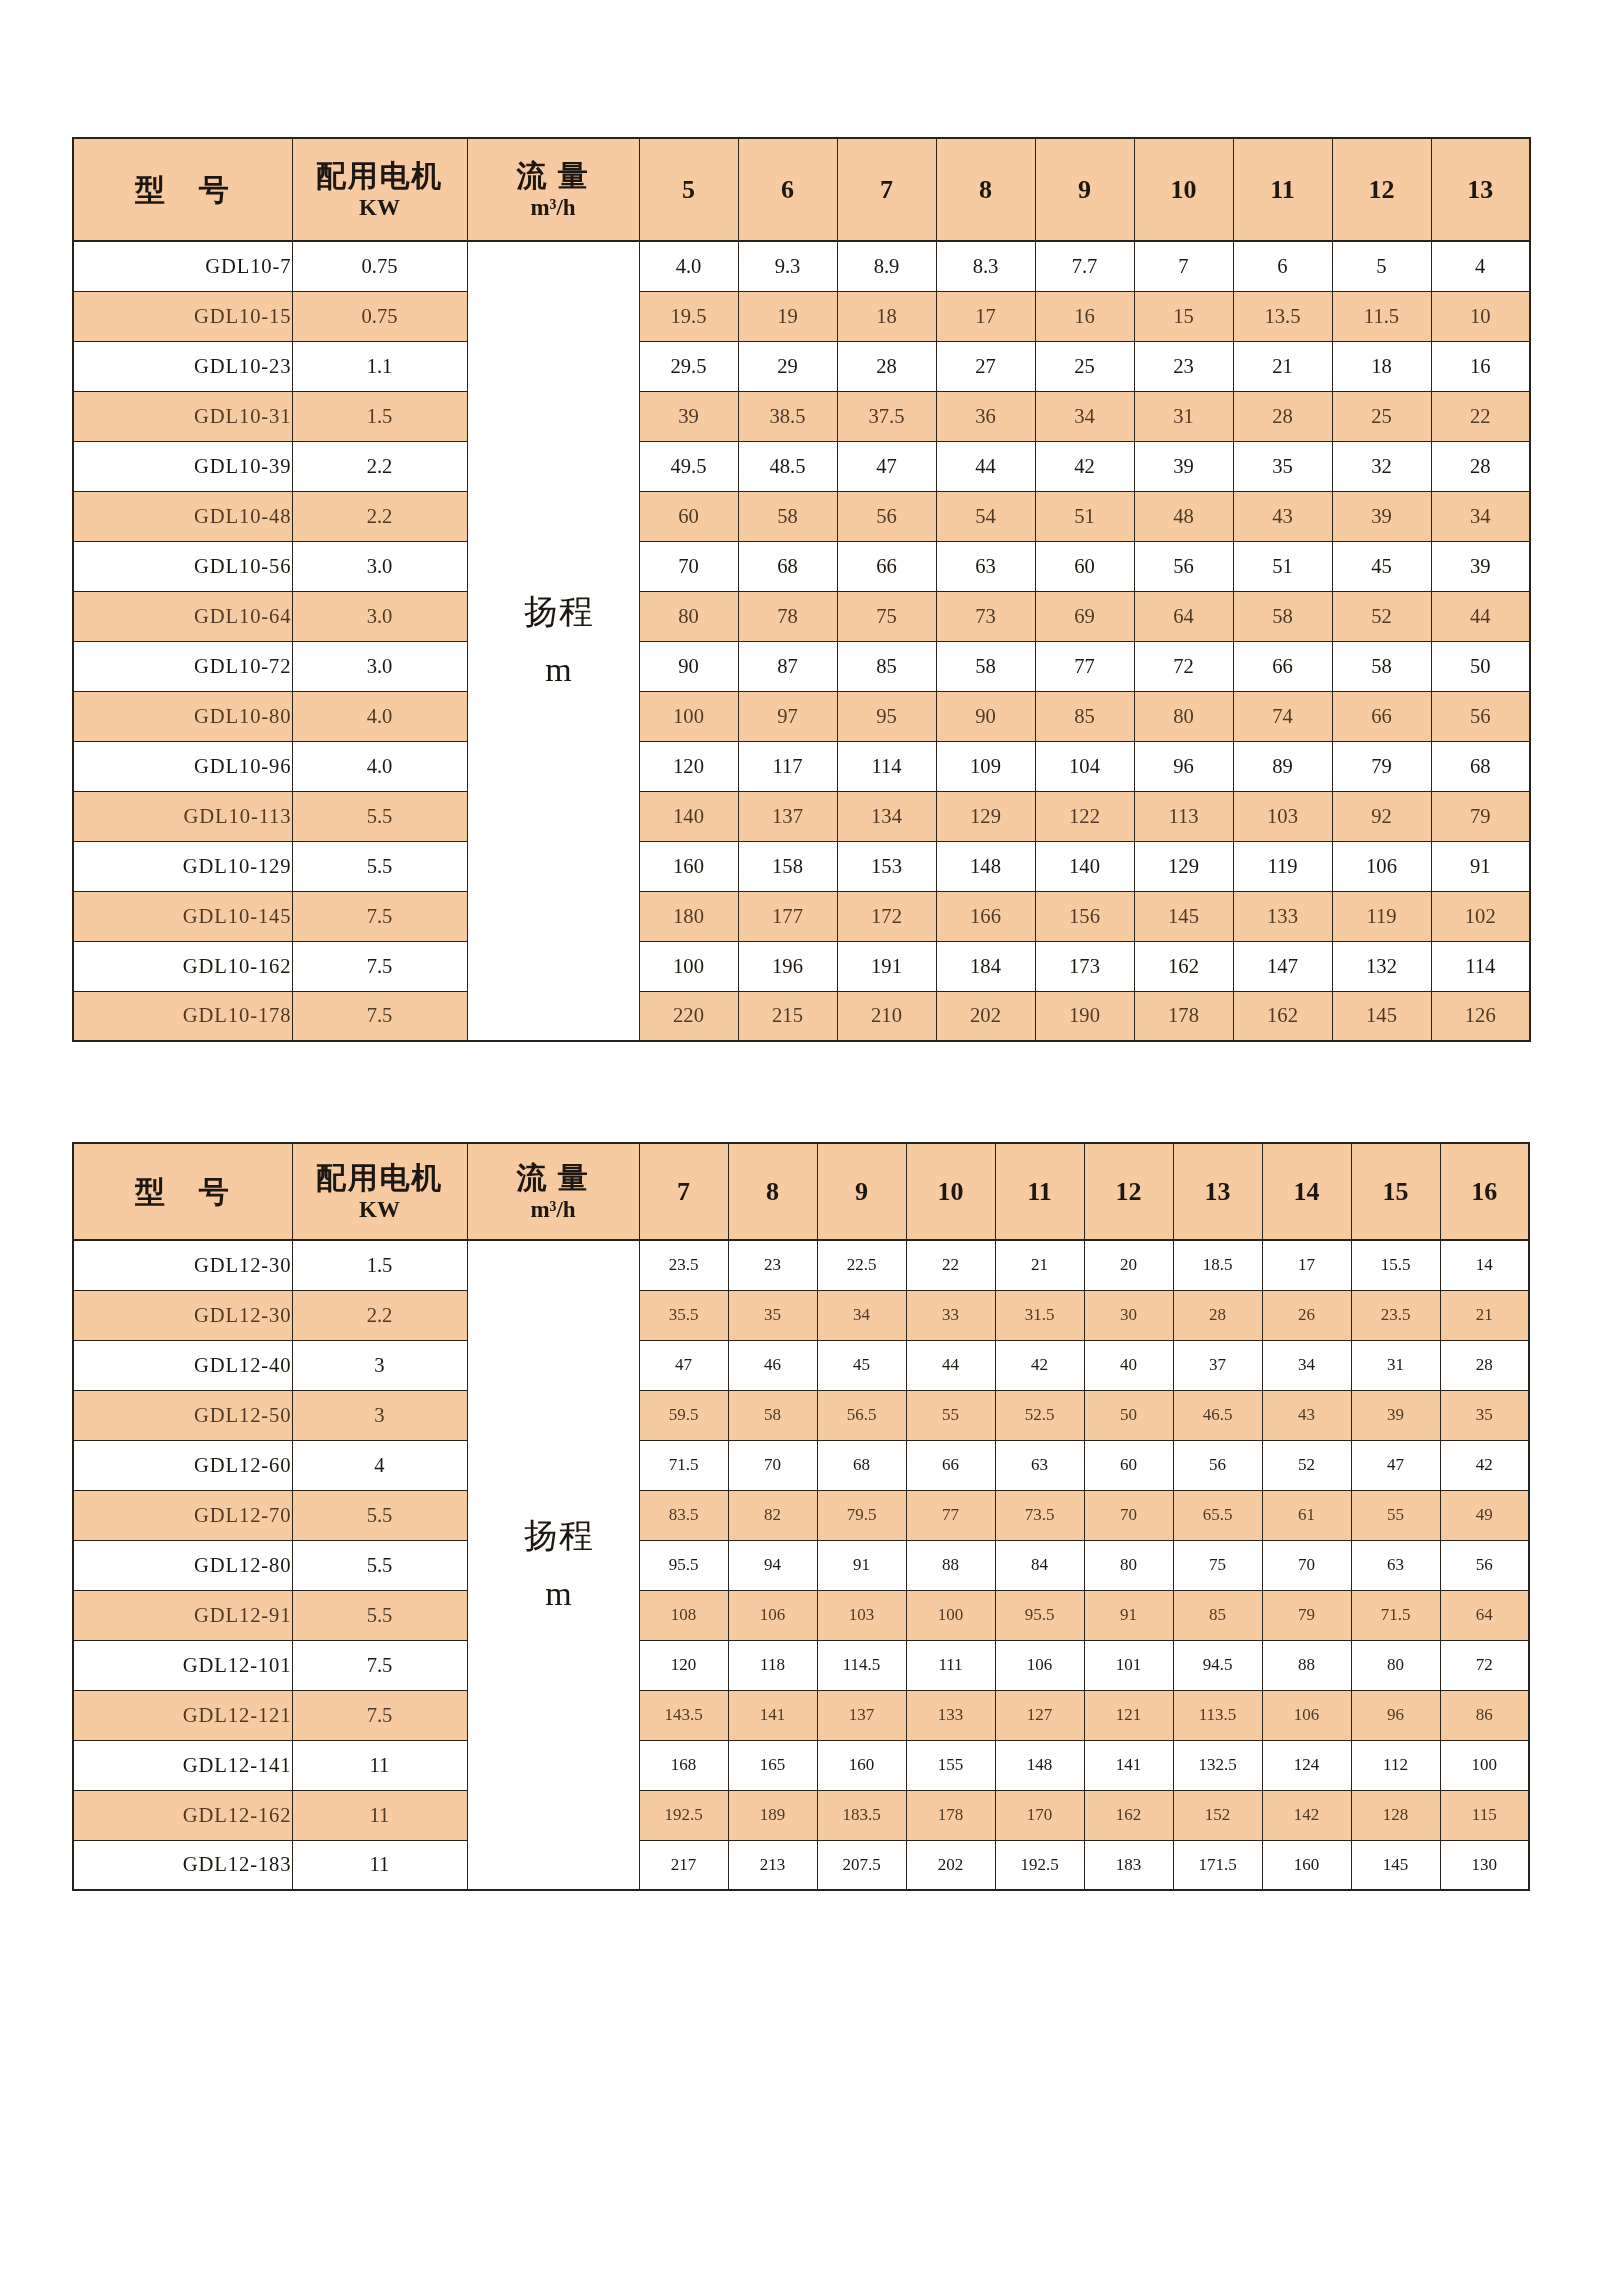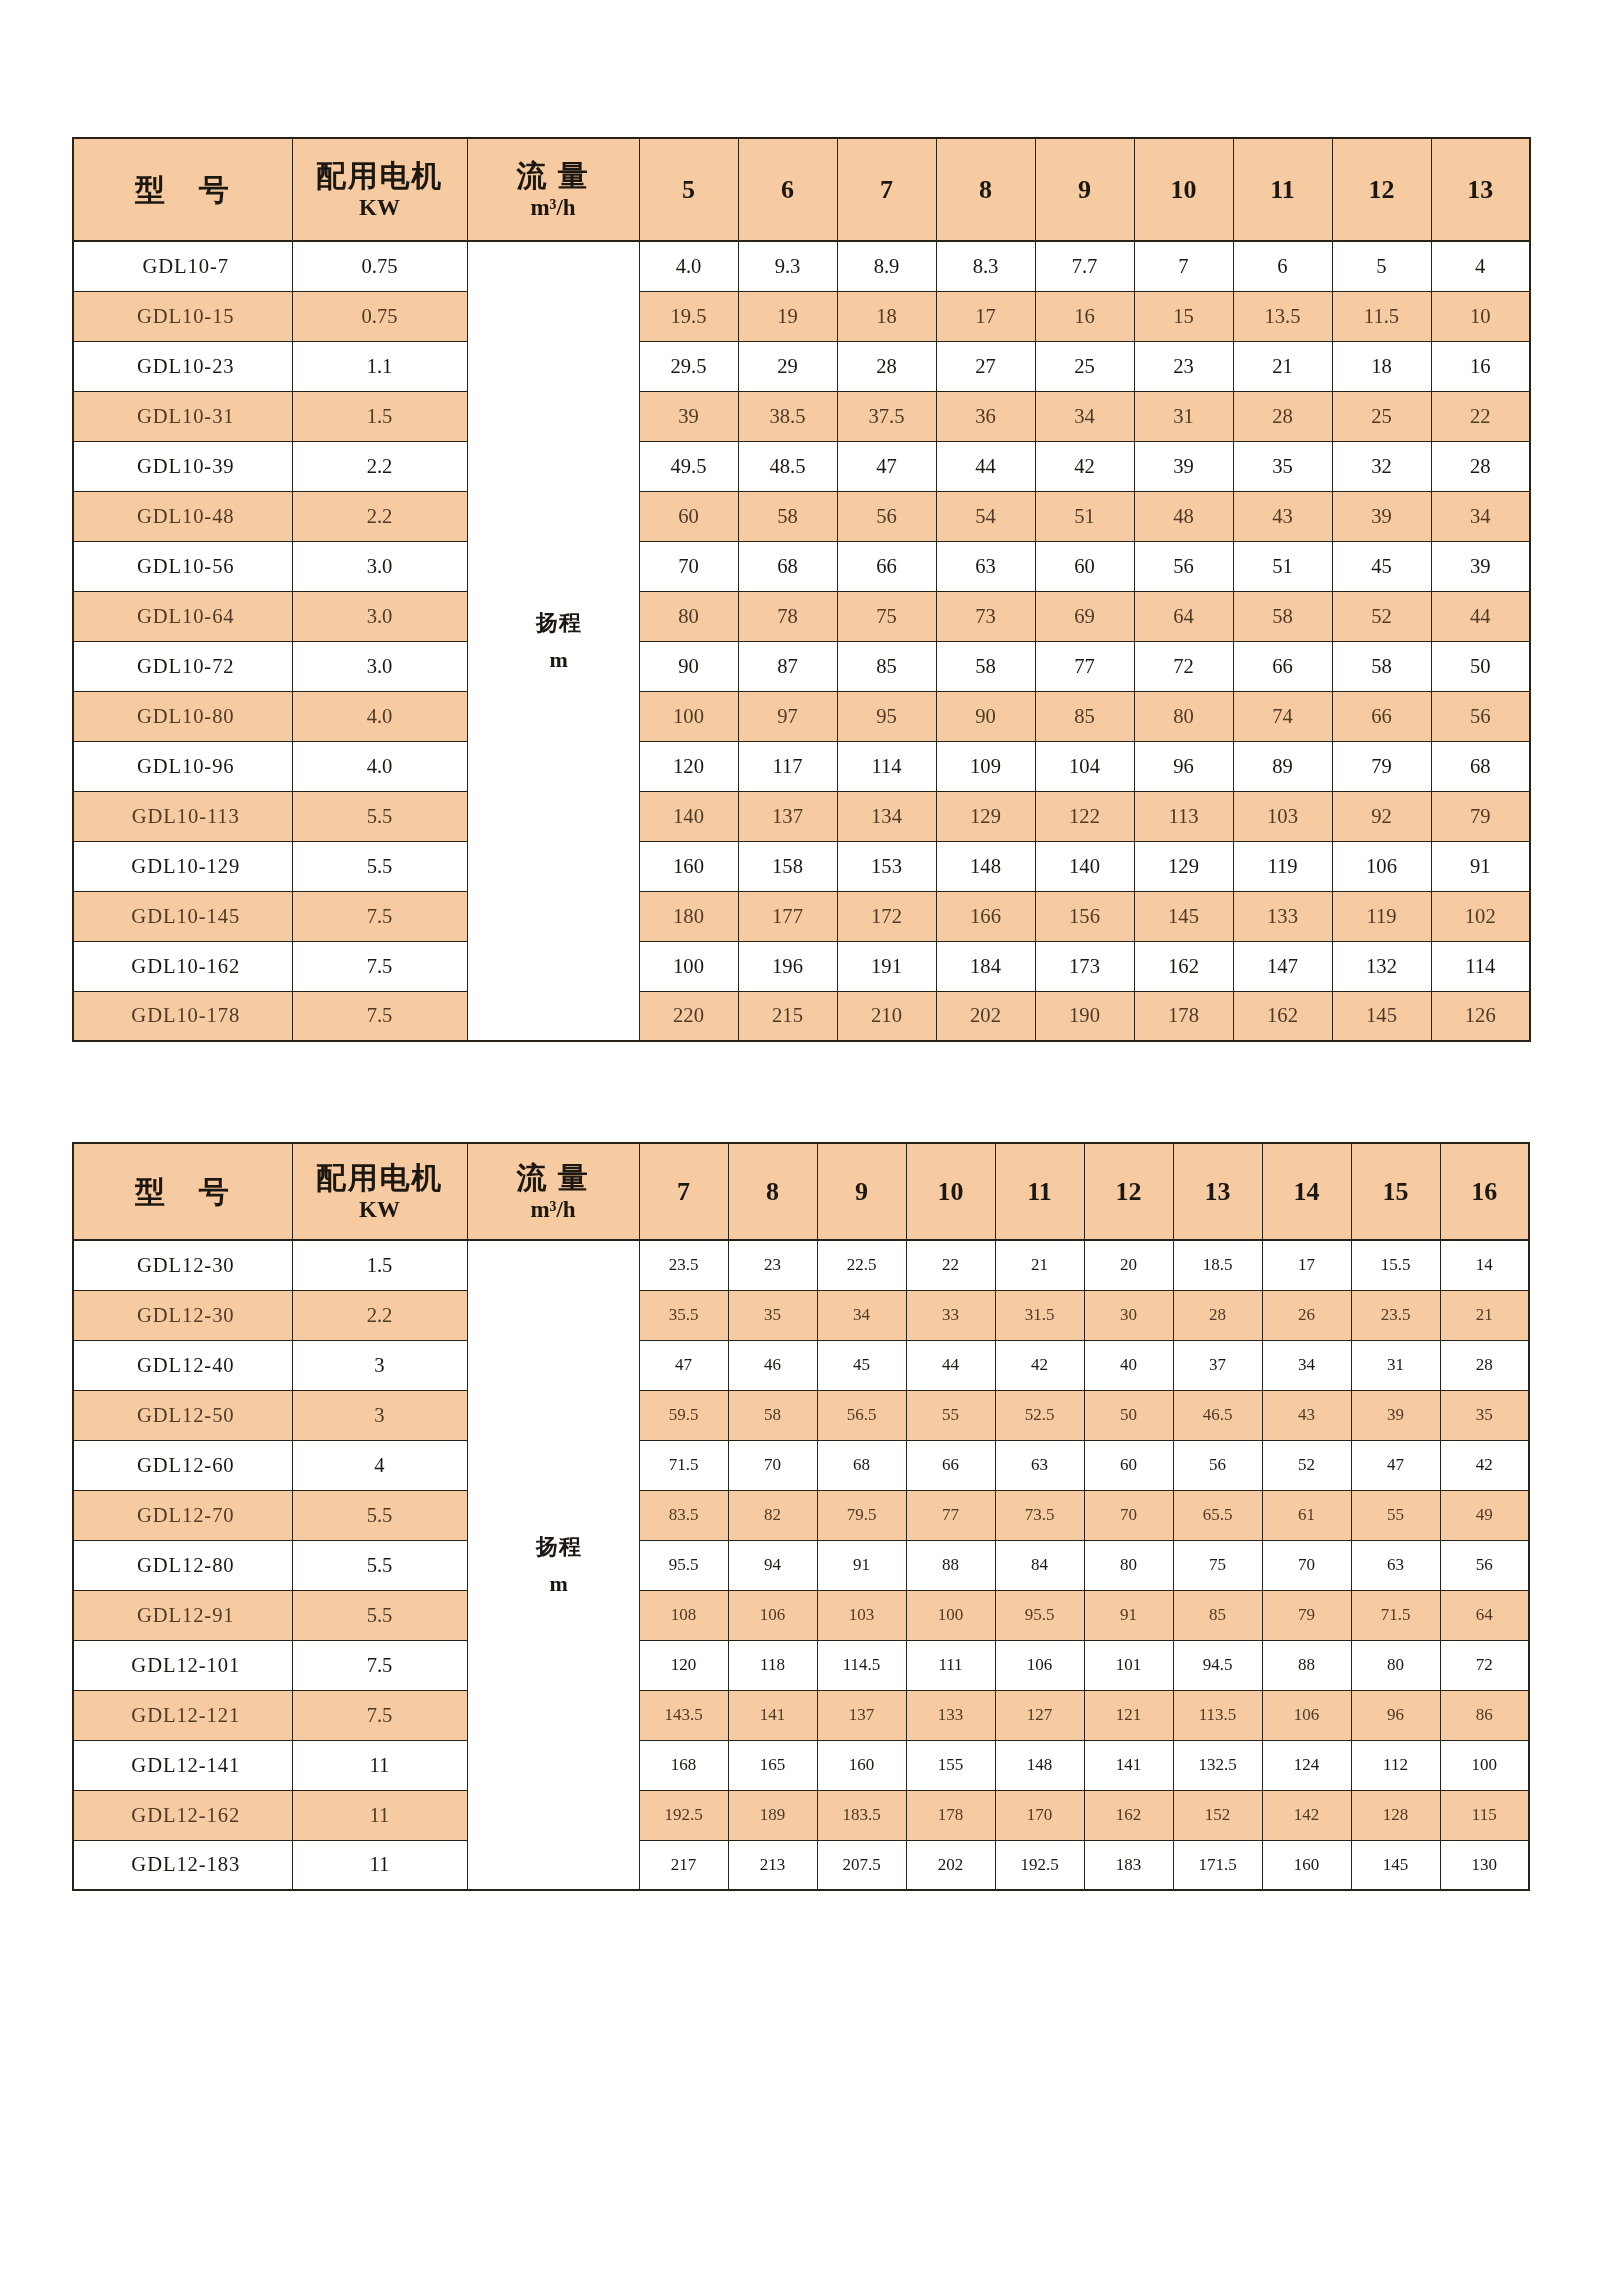--- a/index.html
+++ b/index.html
@@ -32,24 +32,24 @@
     background:var(--stripe);
     border-bottom:2.7px solid var(--border);
     font-weight:bold;
   }
   #table1 thead tr{height:103px;}
   #table2 thead tr{height:97px;}
   .pump-table tbody tr{height:50px;}
   .h-cn{font-size:30px;letter-spacing:1.8px;line-height:1.25;}
   .h-sub{font-size:23px;line-height:1.2;}
   .num-h{font-size:26px;}
-  td.model-cell{text-align:center;padding-left:6px;font-size:20.6px;letter-spacing:0.9px;}
+  td.model-cell{text-align:right;padding-left:6px;font-size:20.6px;letter-spacing:0.9px;}
   td.kw-cell{font-size:20.6px;}
   td.lift-cell{background:#ffffff !important;color:var(--text) !important;
-    font-size:22px;font-weight:700;line-height:1.7;letter-spacing:0.9px;padding-left:12px;}
+    font-size:34px;font-weight:400;line-height:1.7;letter-spacing:0.9px;padding-left:12px;}
   #table1 td.value-cell{font-size:20.6px;}
   #table2 td.value-cell{font-size:17px;}
   .stripe-row td{background:var(--stripe);color:var(--stripe-text);}
   .c-model{width:219px;}
   .c-kw{width:175px;}
   .c-flow{width:172px;}
   #table1 col.c-val{width:99px;}
   #table2 col.c-val{width:89px;}
 </style>
 </head>

